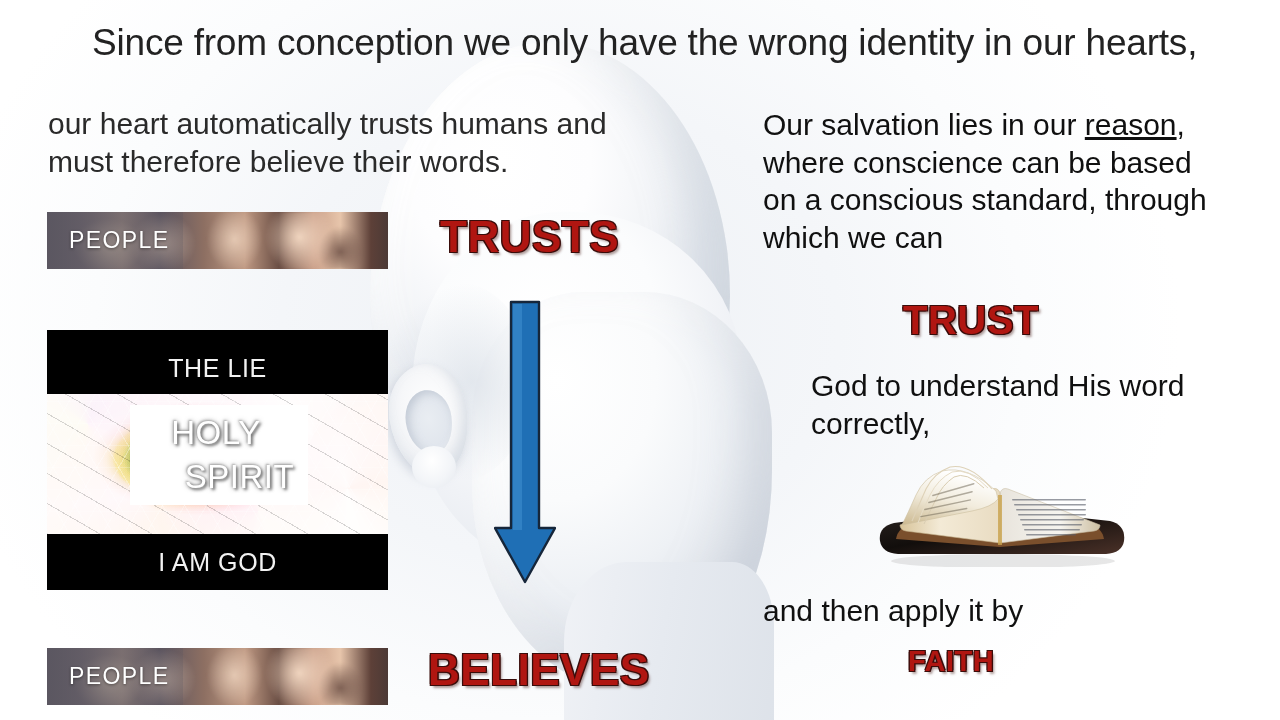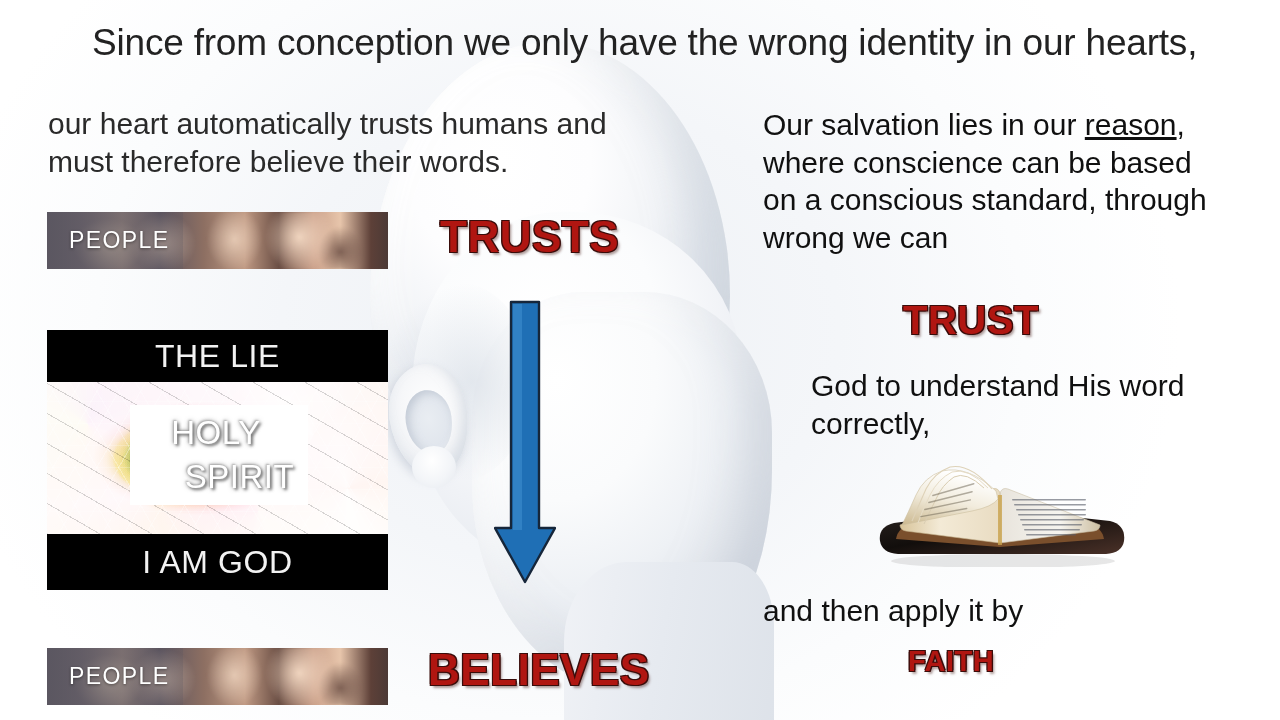--- a/index.html
+++ b/index.html
@@ -230,26 +230,27 @@
     top: 330px;
     height: 260px;
     background: #000000;
   }
   .lie-band {
     position: absolute;
     left: 0; right: 0;
     height: 52px;
     background: #000000;
     color: #f2f2f2;
-    font-size: 32px;
+    font-size: 25px;
     letter-spacing: 0.6px;
     font-weight: 300;
     display: flex;
     align-items: center;
     justify-content: center;
+    margin-top: 12px;
   }
   #lie-band-top { top: 0; }
   #lie-band-bottom { bottom: 0; height: 56px; }
   .mosaic {
     position: absolute;
     left: 0; right: 0;
     top: 52px;
     bottom: 56px;
     background:
       conic-gradient(from 20deg at 12% 28%, #9b78c4, #f0a6c0, #f4d06a, #c8e07a, #9b78c4),
@@ -360,21 +361,21 @@
     <polygon points="17,2 45,2 45,228 61,228 31,282 1,228 17,228" fill="#1F6FB5" stroke="#16263a" stroke-width="2.4" stroke-linejoin="round"></polygon>
     <polygon points="19,4 28,4 28,230 19,230" fill="#3f8fd0" opacity="0.55"></polygon>
   </svg>
 
   <div class="redword" id="word-believes">BELIEVES</div>
 
   <div class="right-para" id="right-block-1">
     <div><span>Our salvation lies in our </span><span class="underlined">reason</span><span>,</span></div>
     <div>where conscience can be based</div>
     <div>on a conscious standard, through</div>
-    <div>wrong we can</div>
+    <div>which we can</div>
   </div>
 
   <div class="redword" id="word-trust">TRUST</div>
 
   <div class="right-para" id="right-block-2">
     <div>God to understand His word</div>
     <div>correctly,</div>
   </div>
 
   <svg class="bible" viewBox="0 0 262 112">

